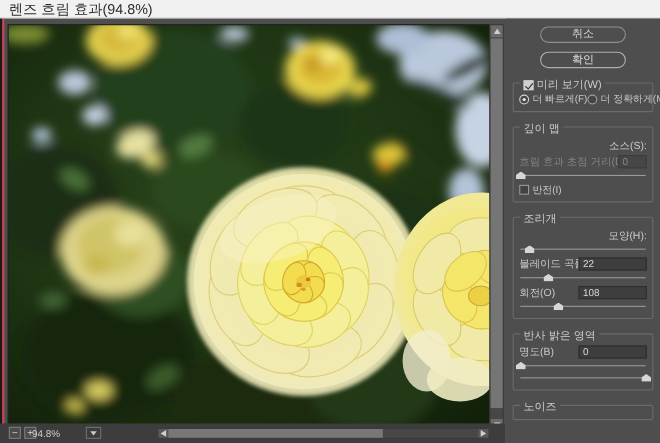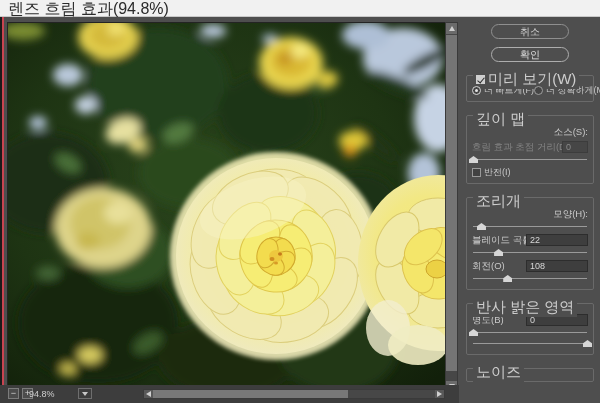--- a/index.html
+++ b/index.html
@@ -4,21 +4,21 @@
 <style>
   html,body{margin:0;padding:0;background:#888;}
   .dialog{
     position:relative;width:600px;height:403px;overflow:hidden;
     font-family:"Liberation Sans","DejaVu Sans",sans-serif;
     background:#4e4e4e;outline:1px solid #141414;
   }
   
   .titlebar{
     position:absolute;left:0;top:0;width:600px;height:17px;
-    background:#f1f1f1;color:#2b2b2b;font-size:16px;line-height:17px;
+    background:#f1f1f1;color:#2b2b2b;font-size:13px;line-height:17px;
     padding-left:8px;box-sizing:border-box;border-bottom:1px solid #c9c9c9;
   }
   
   .body{position:absolute;left:0;top:17px;width:600px;height:386px;background:#4e4e4e;}
   .edge-dark{position:absolute;left:0;top:0;width:2px;height:100%;background:#1b1b1b;}
   .edge-red{position:absolute;left:2px;top:0;width:2px;height:100%;background:#c94450;}
   
   .canvas{
     position:absolute;left:7px;top:5px;width:437px;height:362px;
     border:1px solid #242424;background:#1c2a12;cursor:crosshair;
@@ -49,21 +49,21 @@
   .hs-thumb{position:absolute;left:9px;top:0;width:65%;height:8px;background:#787878;}
   
   .panel{position:absolute;left:460px;top:0;width:140px;height:386px;background:#4e4e4e;overflow:hidden;}
   .pill{
     display:block;width:78px;height:15px;margin:8px auto 0;background:transparent;
     border:1px solid #adadad;border-radius:8px;color:#e2e2e2;font-size:10px;line-height:13px;
     text-align:center;cursor:pointer;font-family:inherit;padding:0;
   }
   .pill.cancel{margin-top:7px;border-color:#8f8f8f;color:#d5d5d5;}
   .fs{position:relative;margin:13px 6px 0;border:1px solid #6a6a6a;border-radius:2px;padding:8px 5px 4px;}
-  .fs .legend{position:absolute;top:-6px;left:6px;background:#4e4e4e;padding:0 3px;font-size:15px;color:#cdcdcd;white-space:nowrap;}
+  .fs .legend{position:absolute;top:-6px;left:6px;background:#4e4e4e;padding:0 3px;font-size:10px;color:#cdcdcd;white-space:nowrap;}
   .fs .legend-ctl{display:flex;align-items:center;gap:3px;}
   .row{display:flex;align-items:center;justify-content:space-between;height:14px;font-size:9.5px;color:#c9c9c9;white-space:nowrap;margin:1px 0;}
   .row.end{justify-content:flex-end;gap:4px;}
   .row .lbl{overflow:hidden;}
   .row.disabled .lbl{color:#848484;}
   .field{
     width:62px;height:12px;box-sizing:border-box;background:#3e3e3e;border:1px solid #2d2d2d;
     color:#d8d8d8;font-size:9px;line-height:10px;padding:0 3px;flex:none;
   }
   .field.small{width:26px;}

